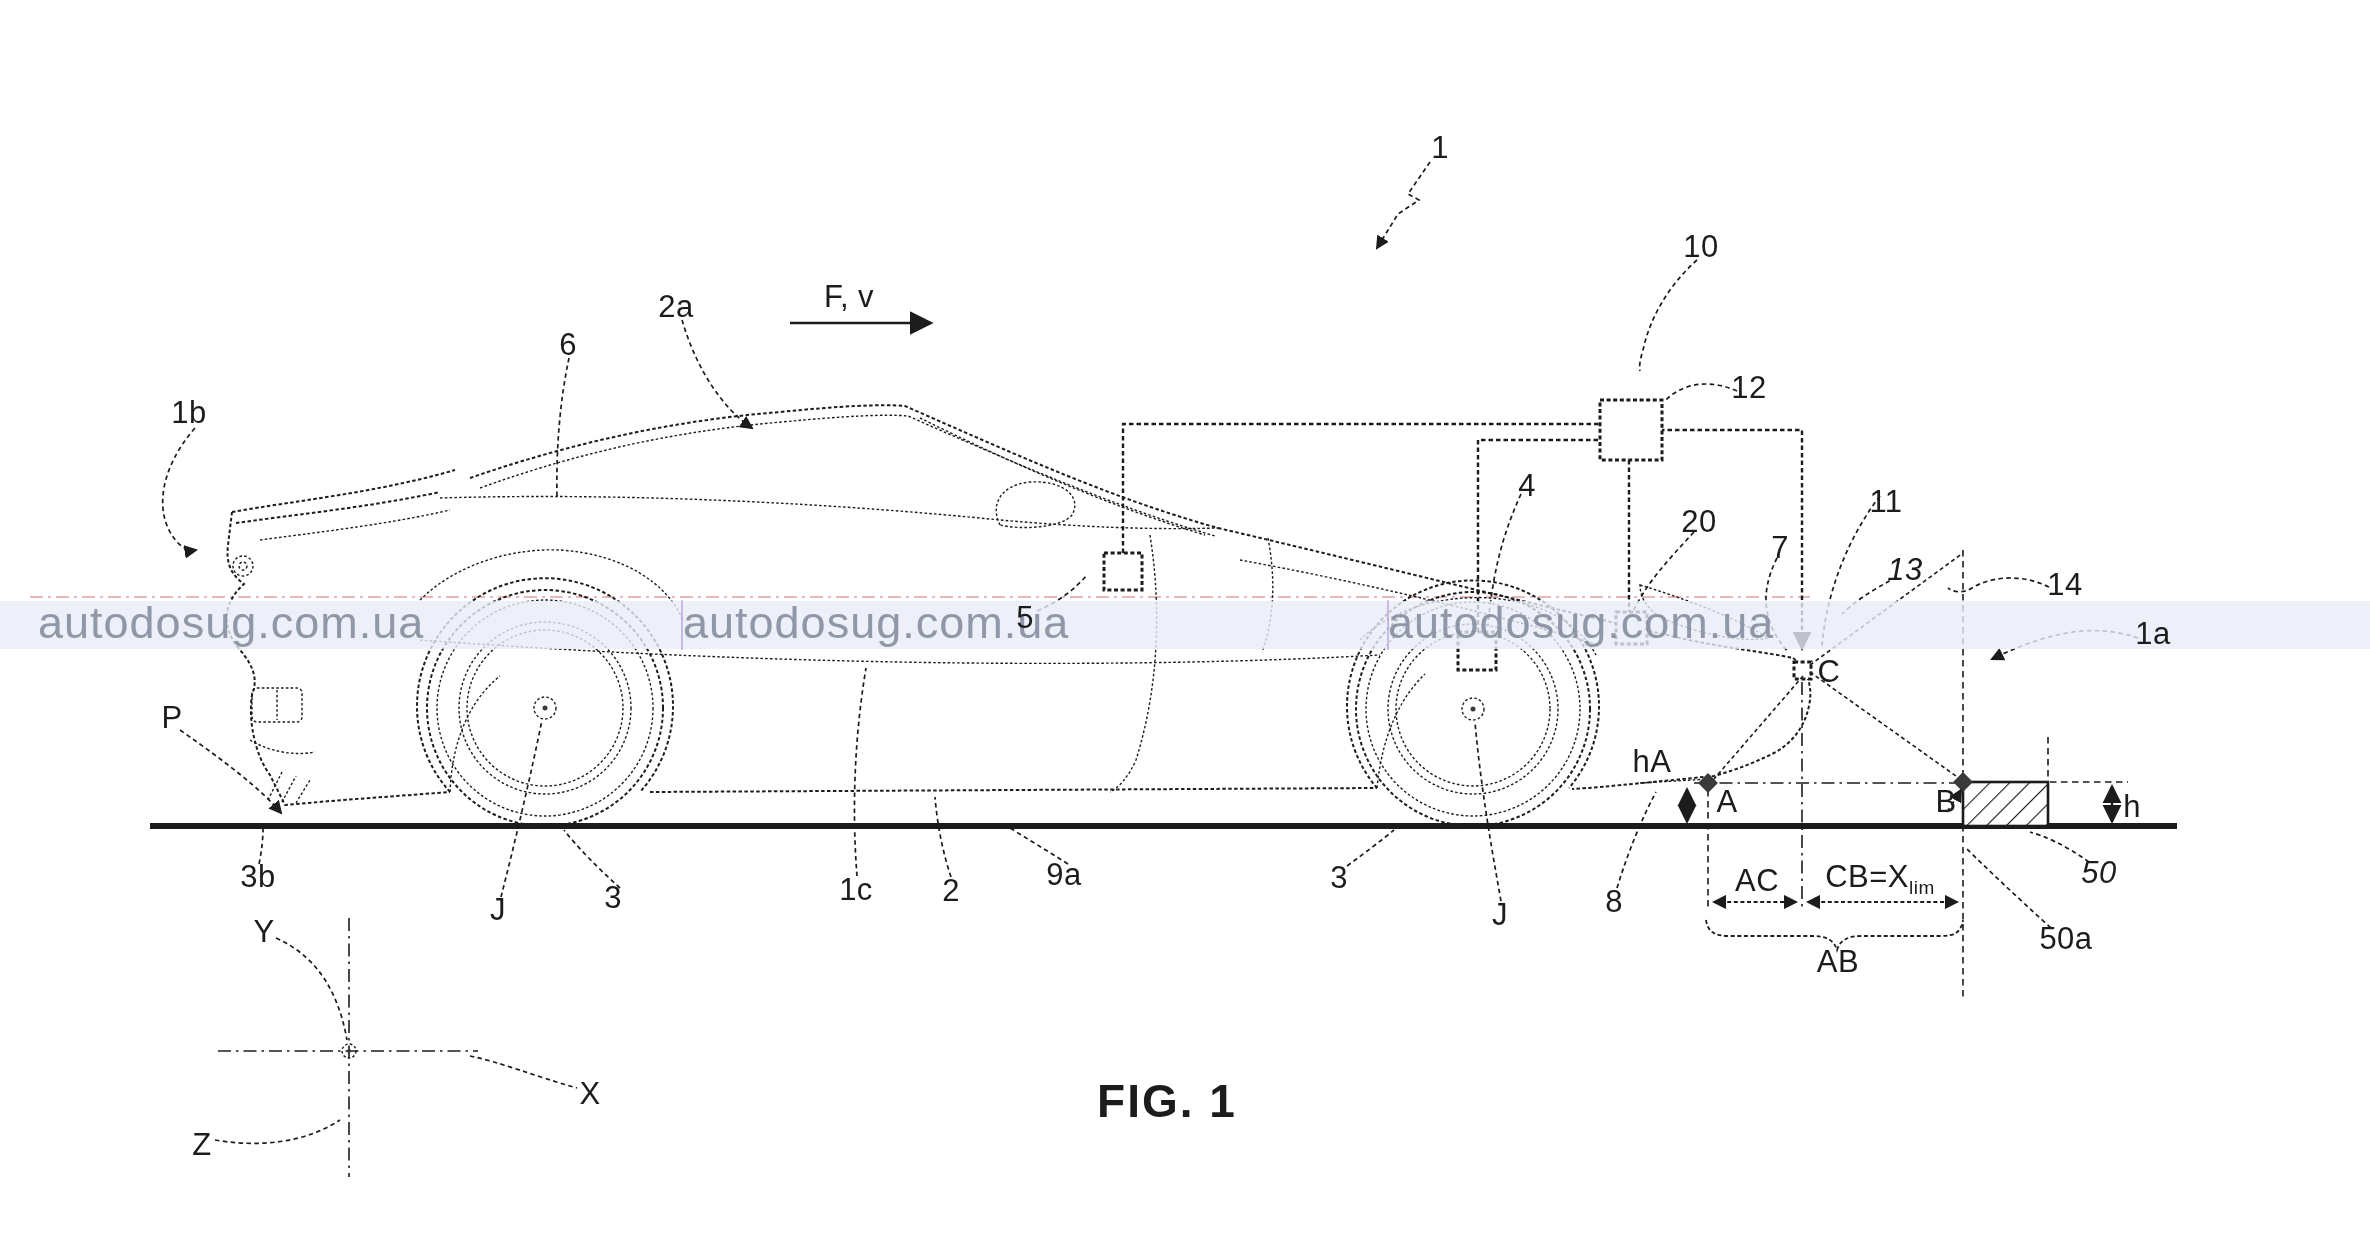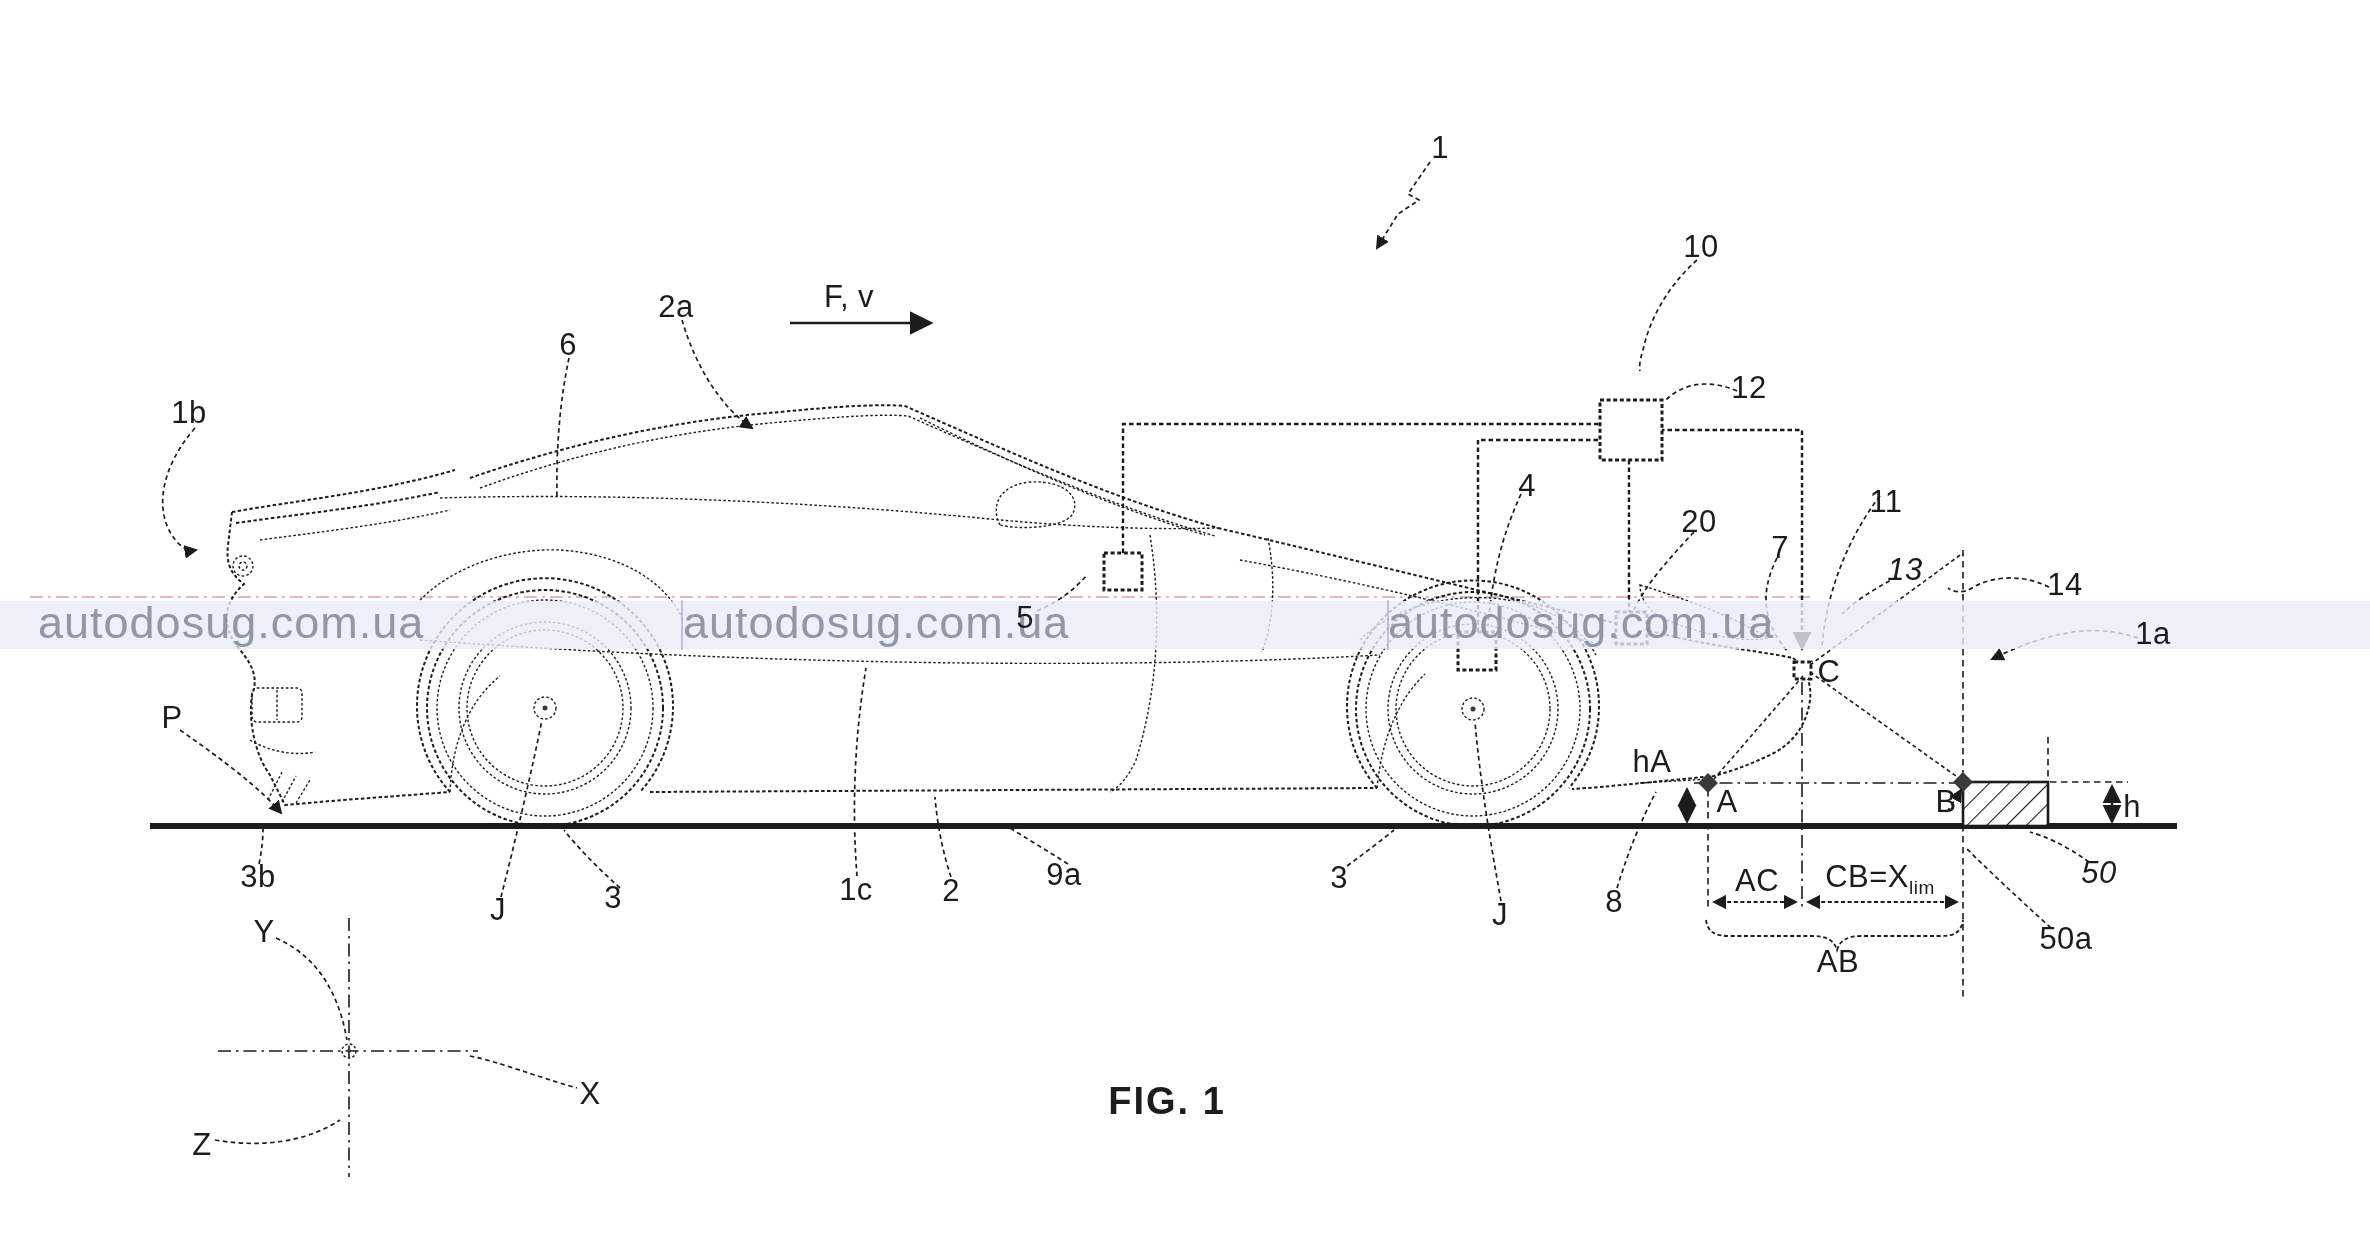--- a/index.html
+++ b/index.html
@@ -33,21 +33,21 @@
   .wm-band{position:absolute;left:0;top:601px;width:2370px;height:48px;background:var(--wm-band);opacity:.8;}
   .wm-text{position:absolute;top:625px;transform:translateY(-54%);font-size:45px;letter-spacing:1px;
            color:var(--wm-text);opacity:.85;white-space:nowrap;}
   .wm-tick{position:absolute;top:600px;width:2px;height:50px;background:var(--tick);opacity:.65;}
   
   #labels-layer{position:absolute;left:0;top:0;width:100%;height:100%;pointer-events:none;}
   .ref-label{position:absolute;transform:translate(-50%,-50%);color:var(--ink);font-size:31px;
              white-space:nowrap;letter-spacing:.5px;line-height:1;}
   .ref-label sub{font-size:19px;}
   .fig-caption{position:absolute;left:1167px;top:1101px;transform:translate(-50%,-50%);
-               color:var(--ink);font-size:38px;font-weight:bold;letter-spacing:2px;}
+               color:var(--ink);font-size:46px;font-weight:bold;letter-spacing:2px;}
 </style>
 </head>
 <body>
 
 <div id="stage">
 
   <svg id="drawing" width="2370" height="1244" viewBox="0 0 2370 1244" xmlns="http://www.w3.org/2000/svg">
     <defs>
       <marker id="ah" viewBox="0 0 10 10" refX="8.5" refY="5" markerWidth="8" markerHeight="8" orient="auto-start-reverse">
         <path d="M0 0 L10 5 L0 10 z" fill="#1c1c1c"></path>

